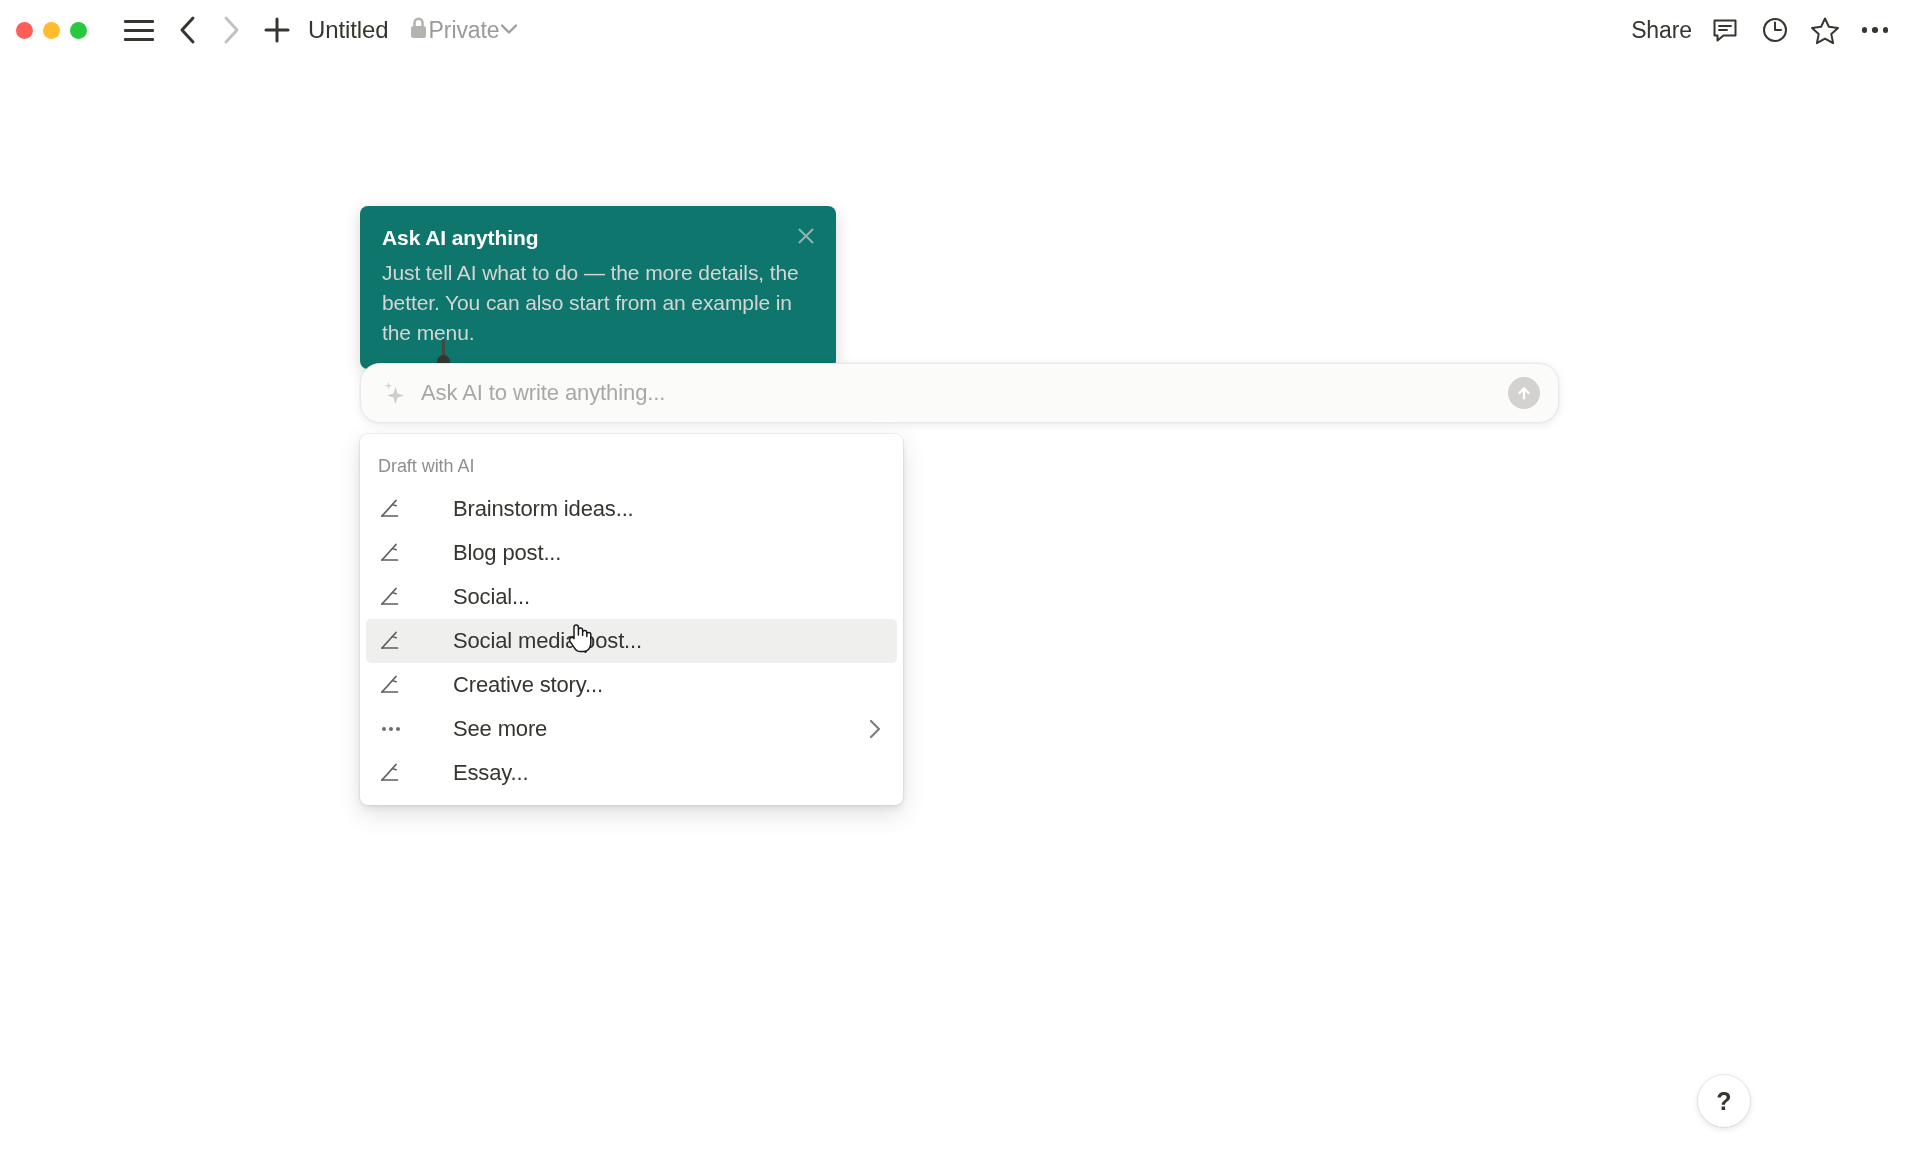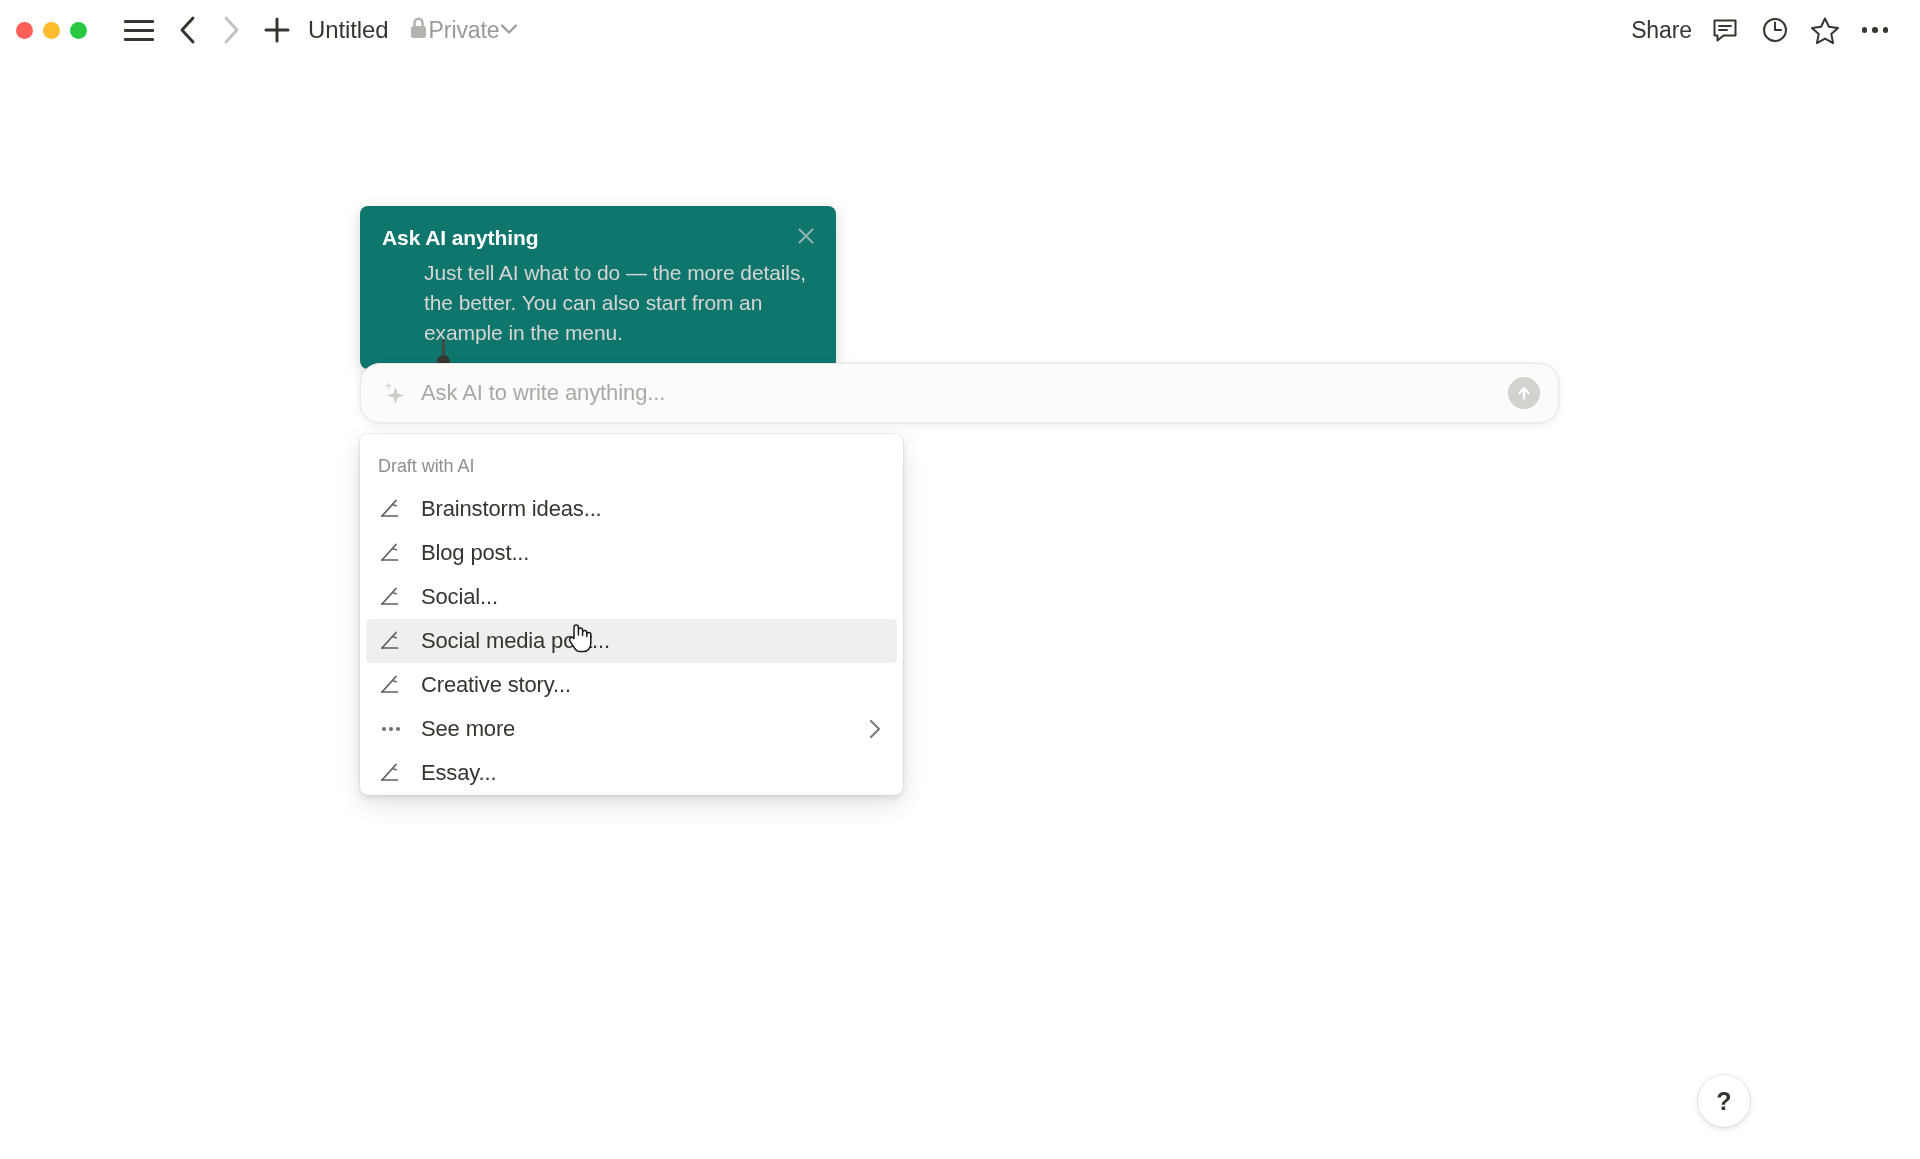--- a/index.html
+++ b/index.html
@@ -146,21 +146,20 @@
     font-weight: bold;
     letter-spacing: -0.1px;
     margin-bottom: 8px;
   }
   .tooltip-body {
     color: #d6d5d2;
     font-size: 21px;
     line-height: 1.42;
     letter-spacing: -0.1px;
     max-width: 440px;
-    margin-left: 42px;
   }
   .tooltip-close {
     position: absolute;
     top: 18px;
     right: 18px;
     width: 24px; height: 24px;
     cursor: pointer;
     opacity: 0.65;
   }
   .tooltip-close::before,
@@ -234,21 +233,21 @@
   .menu {
     position: absolute;
     left: 360px;
     top: 434px;
     width: 543px;
     background: #ffffff;
     border-radius: 8px;
     box-shadow: 0 0 0 1px rgba(15,15,15,0.05),
                 0 3px 6px rgba(15,15,15,0.08),
                 0 9px 24px rgba(15,15,15,0.12);
-    padding: 8px 6px 0 6px;
+    padding: 8px 6px 10px 6px;
   }
   .menu-section-label {
     font-size: 18px;
     color: #918f8c;
     padding: 14px 12px 10px 12px;
     letter-spacing: -0.05px;
   }
   .menu-item {
     display: flex;
     align-items: center;
@@ -265,20 +264,21 @@
     margin-right: 17px;
     display: flex;
     align-items: center;
     justify-content: center;
   }
   .menu-item .mi-label {
     font-size: 22px;
     color: #37352f;
     letter-spacing: -0.15px;
     white-space: nowrap;
+    margin-left: 32px;
   }
   .menu-item .mi-chevron {
     margin-left: auto;
     width: 20px; height: 20px;
     display: flex; align-items: center; justify-content: center;
   }
   .dots-h {
     display: flex;
     align-items: center;
     gap: 3px;

